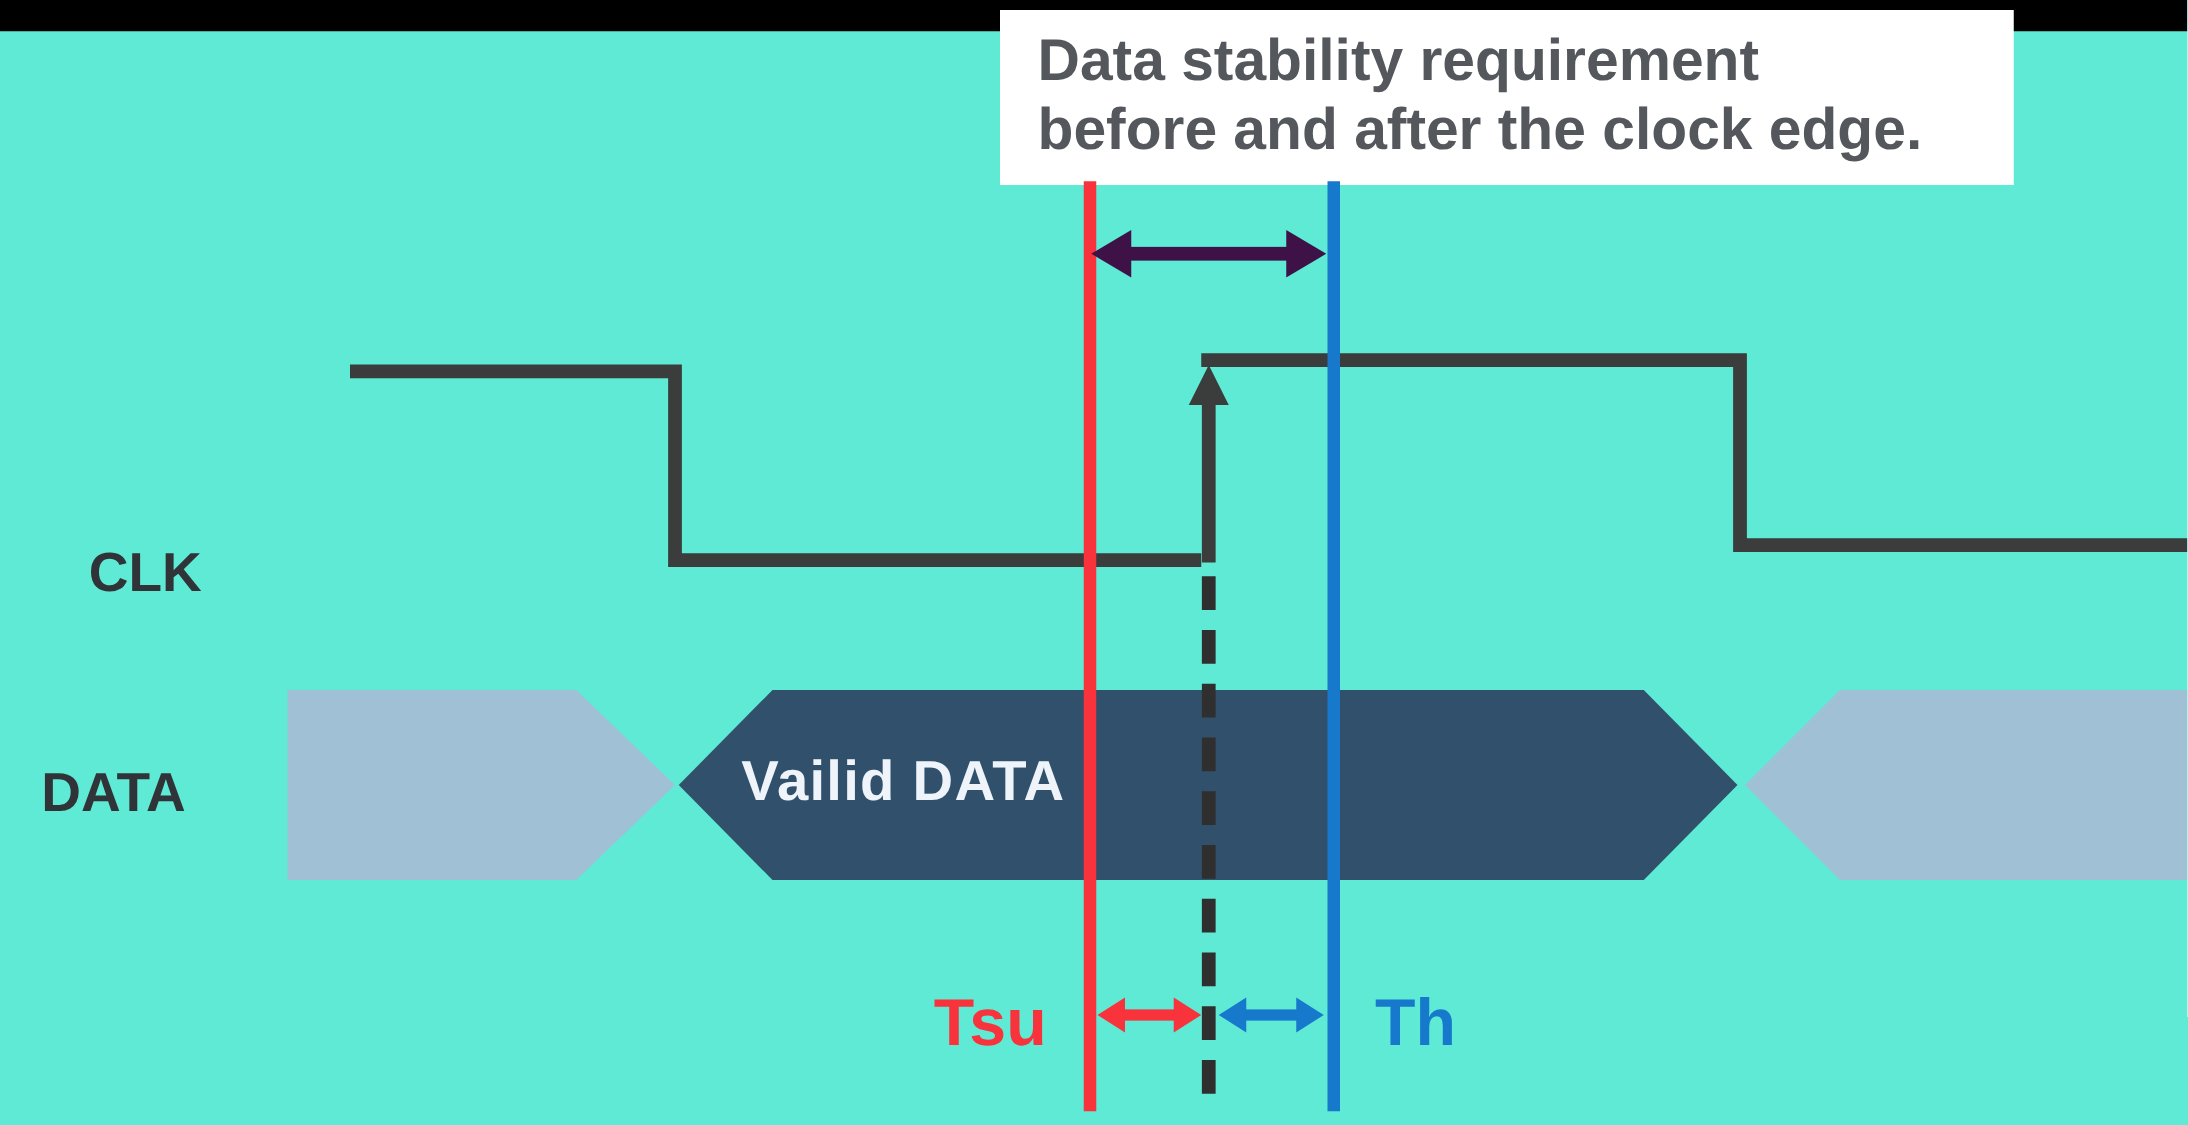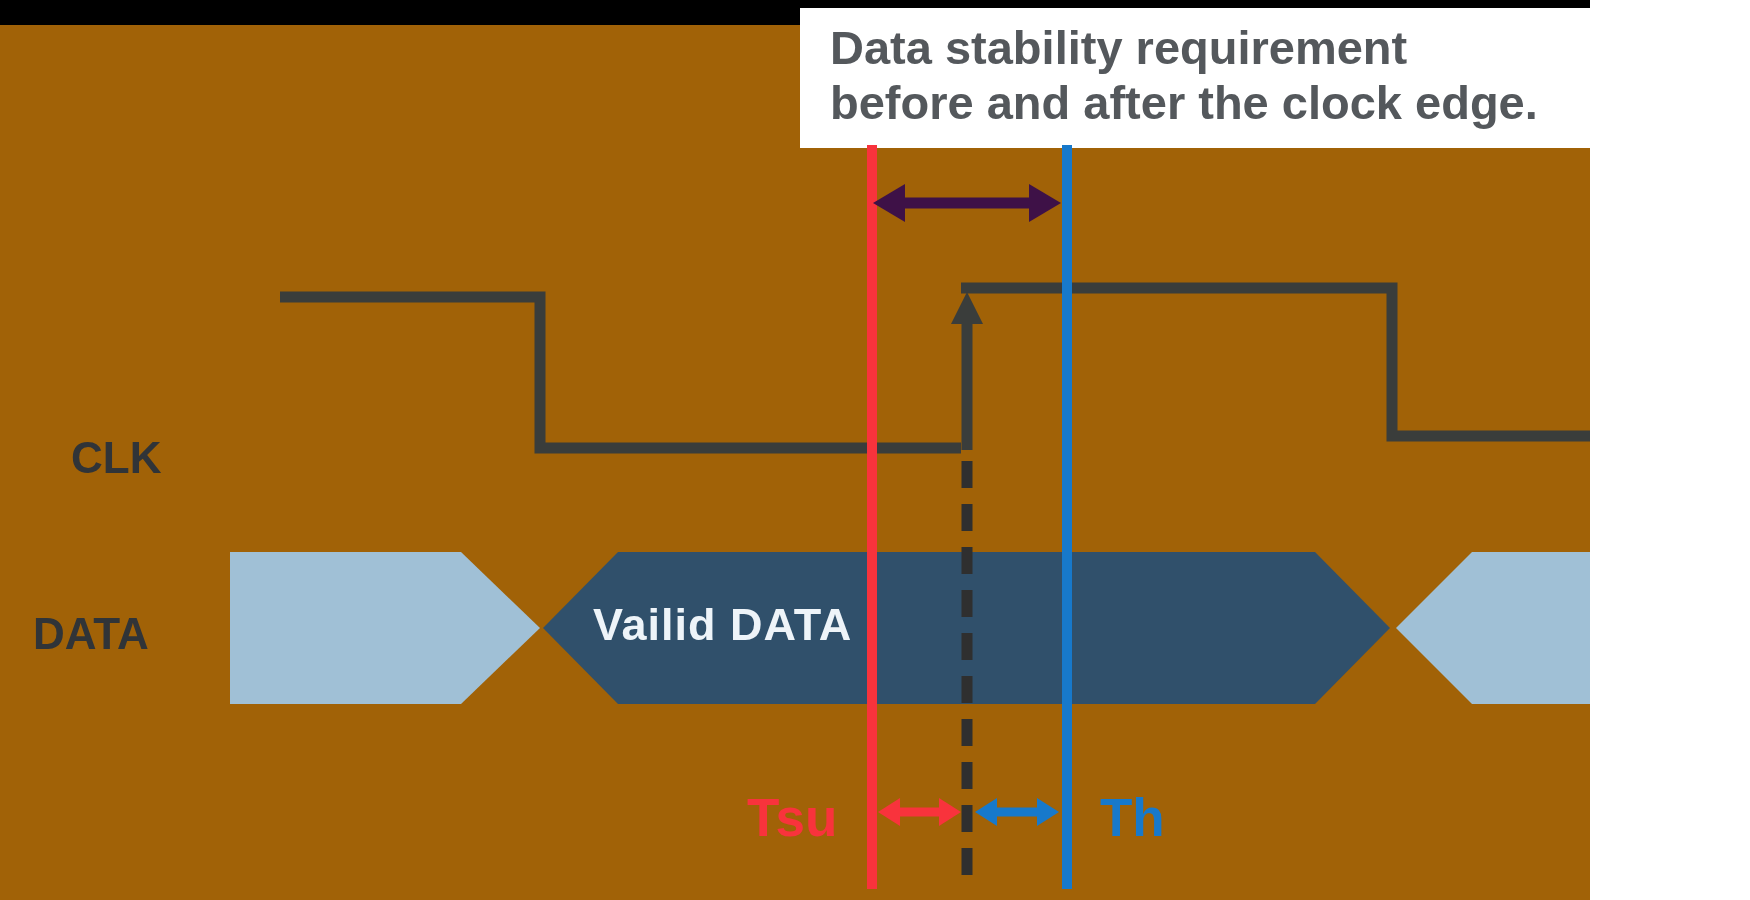--- a/index.html
+++ b/index.html
@@ -1,19 +1,19 @@
 <!DOCTYPE html>
 <html><head>
 <meta charset="utf-8">
 <style>
   html,body{margin:0;padding:0;background:#ffffff;}
   .stage{
     position:relative;
-    width:1590px;height:900px;
-    background:#a16207;
+    width:1750px;height:900px;
+    background:#5eead4;
     overflow:hidden;
     font-family:"Liberation Sans", sans-serif;
   }
   .stage svg{position:absolute;left:0;top:0;}
   text{font-family:"Liberation Sans", sans-serif;font-weight:bold;}
   .title-line{font-size:47px;letter-spacing:0px;}
   .sig-label{font-size:44px;}
   .valid-label{font-size:45px;letter-spacing:1px;}
   .time-label{font-size:53px;}
 </style>

